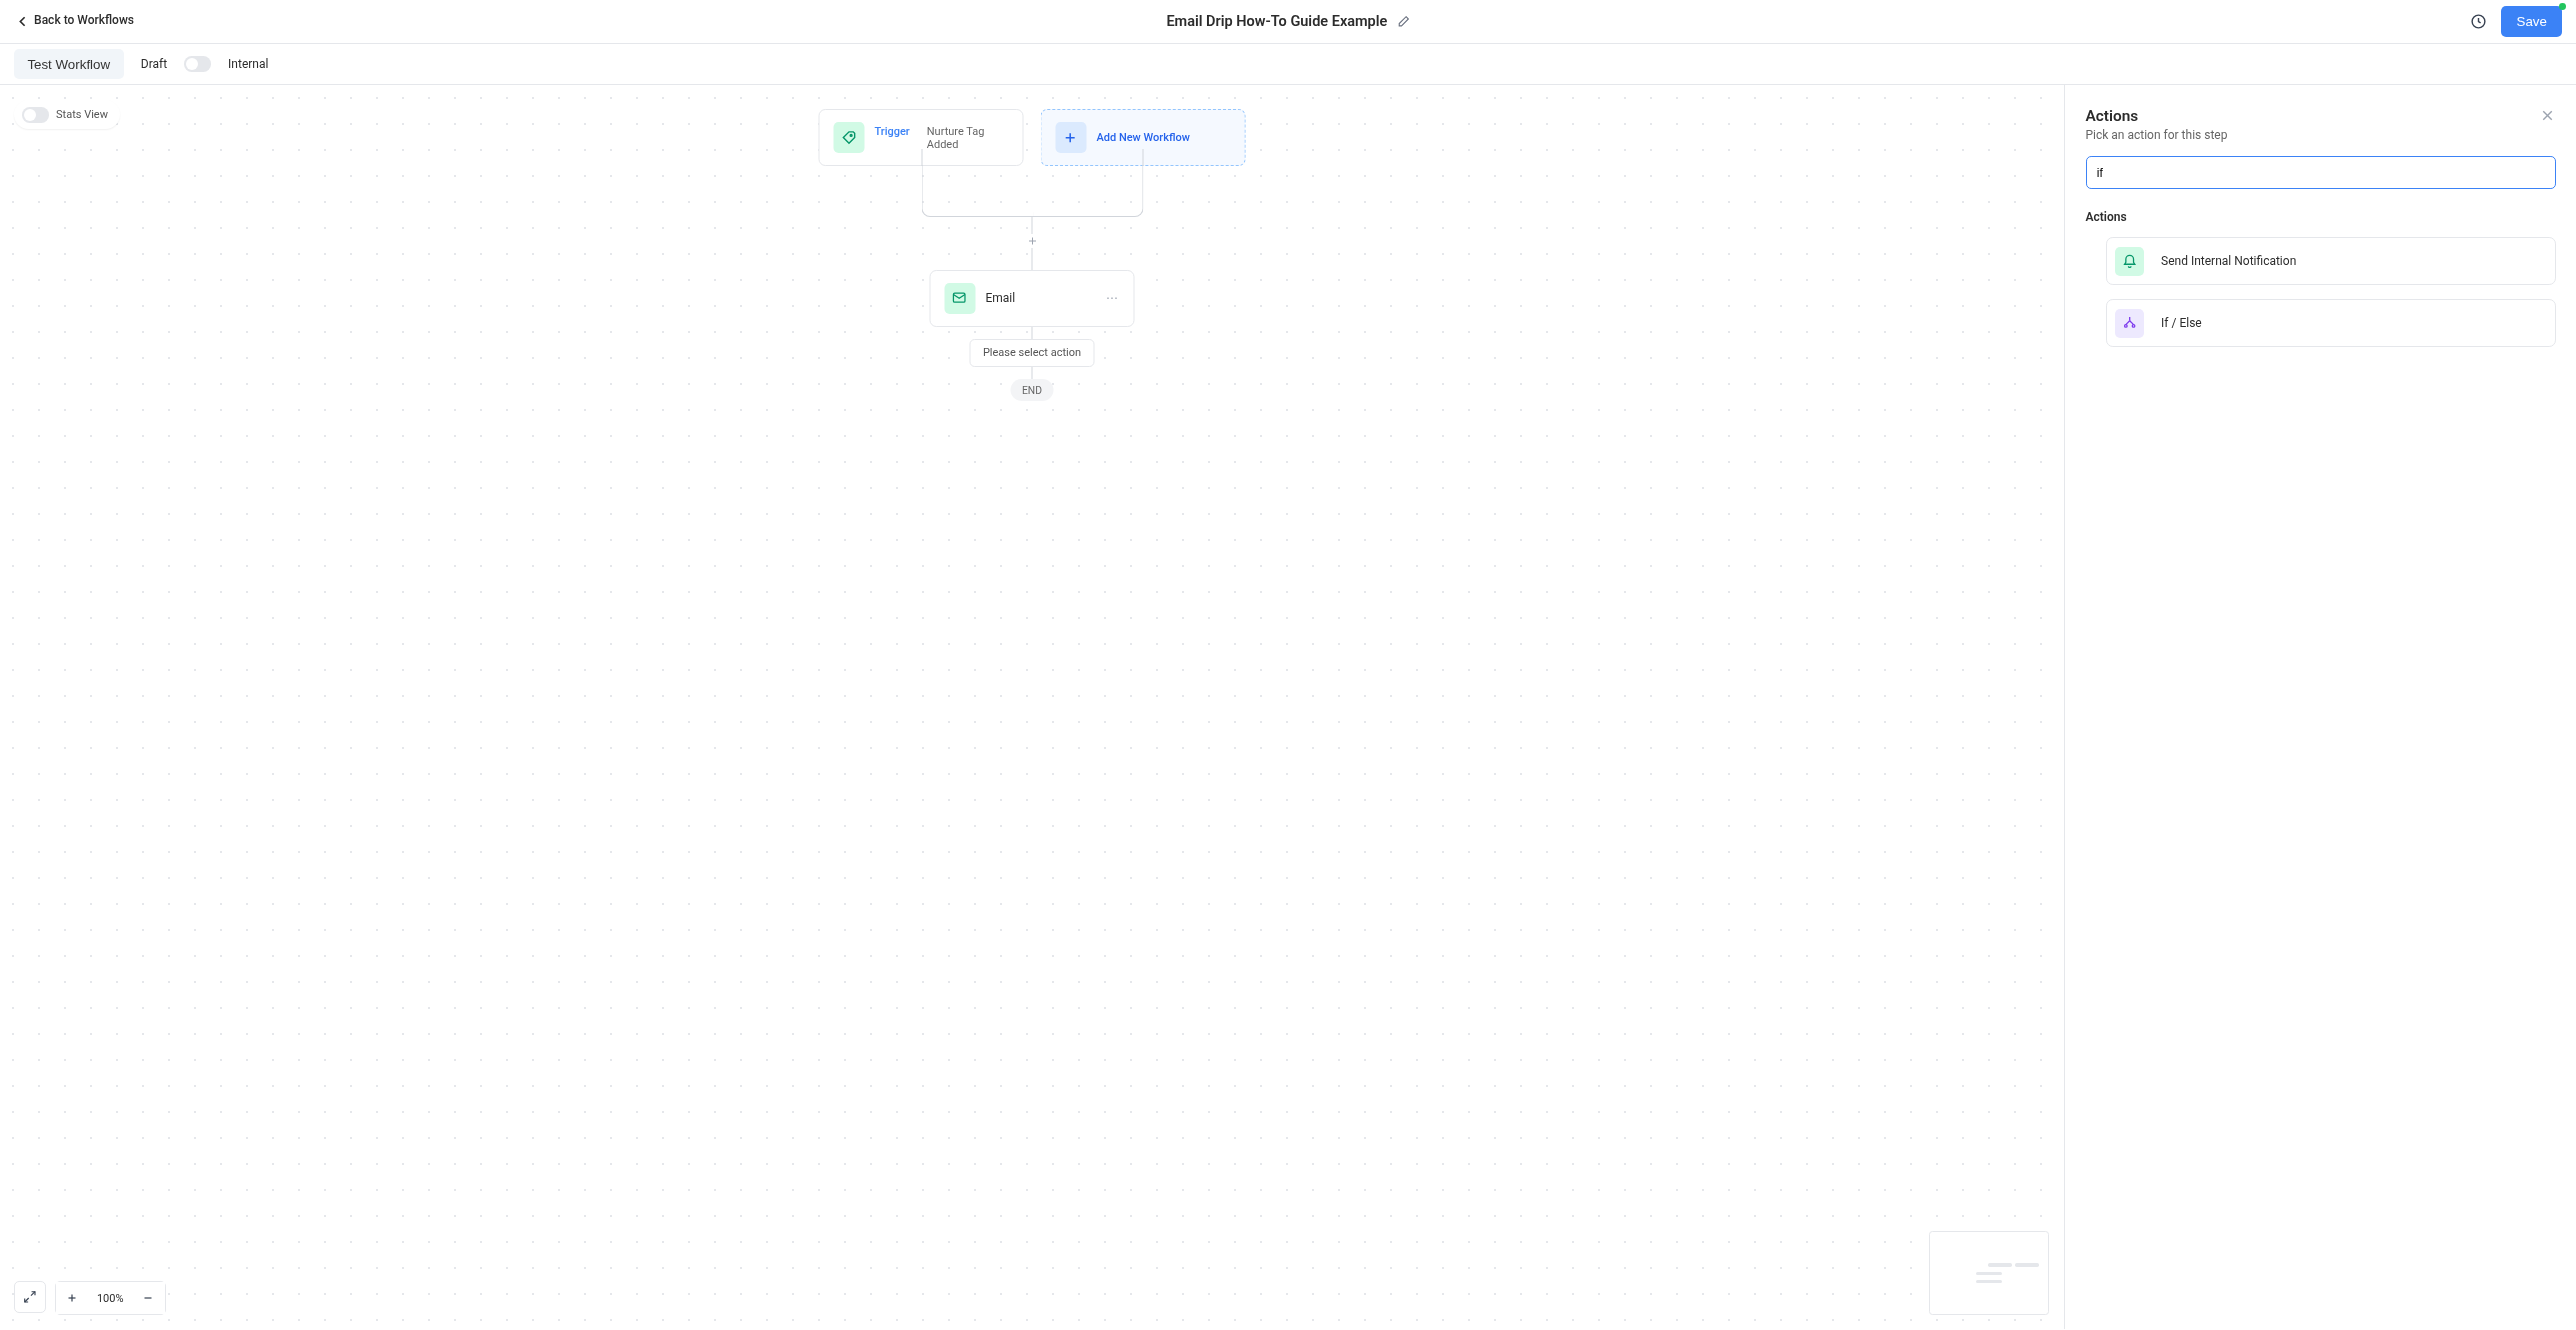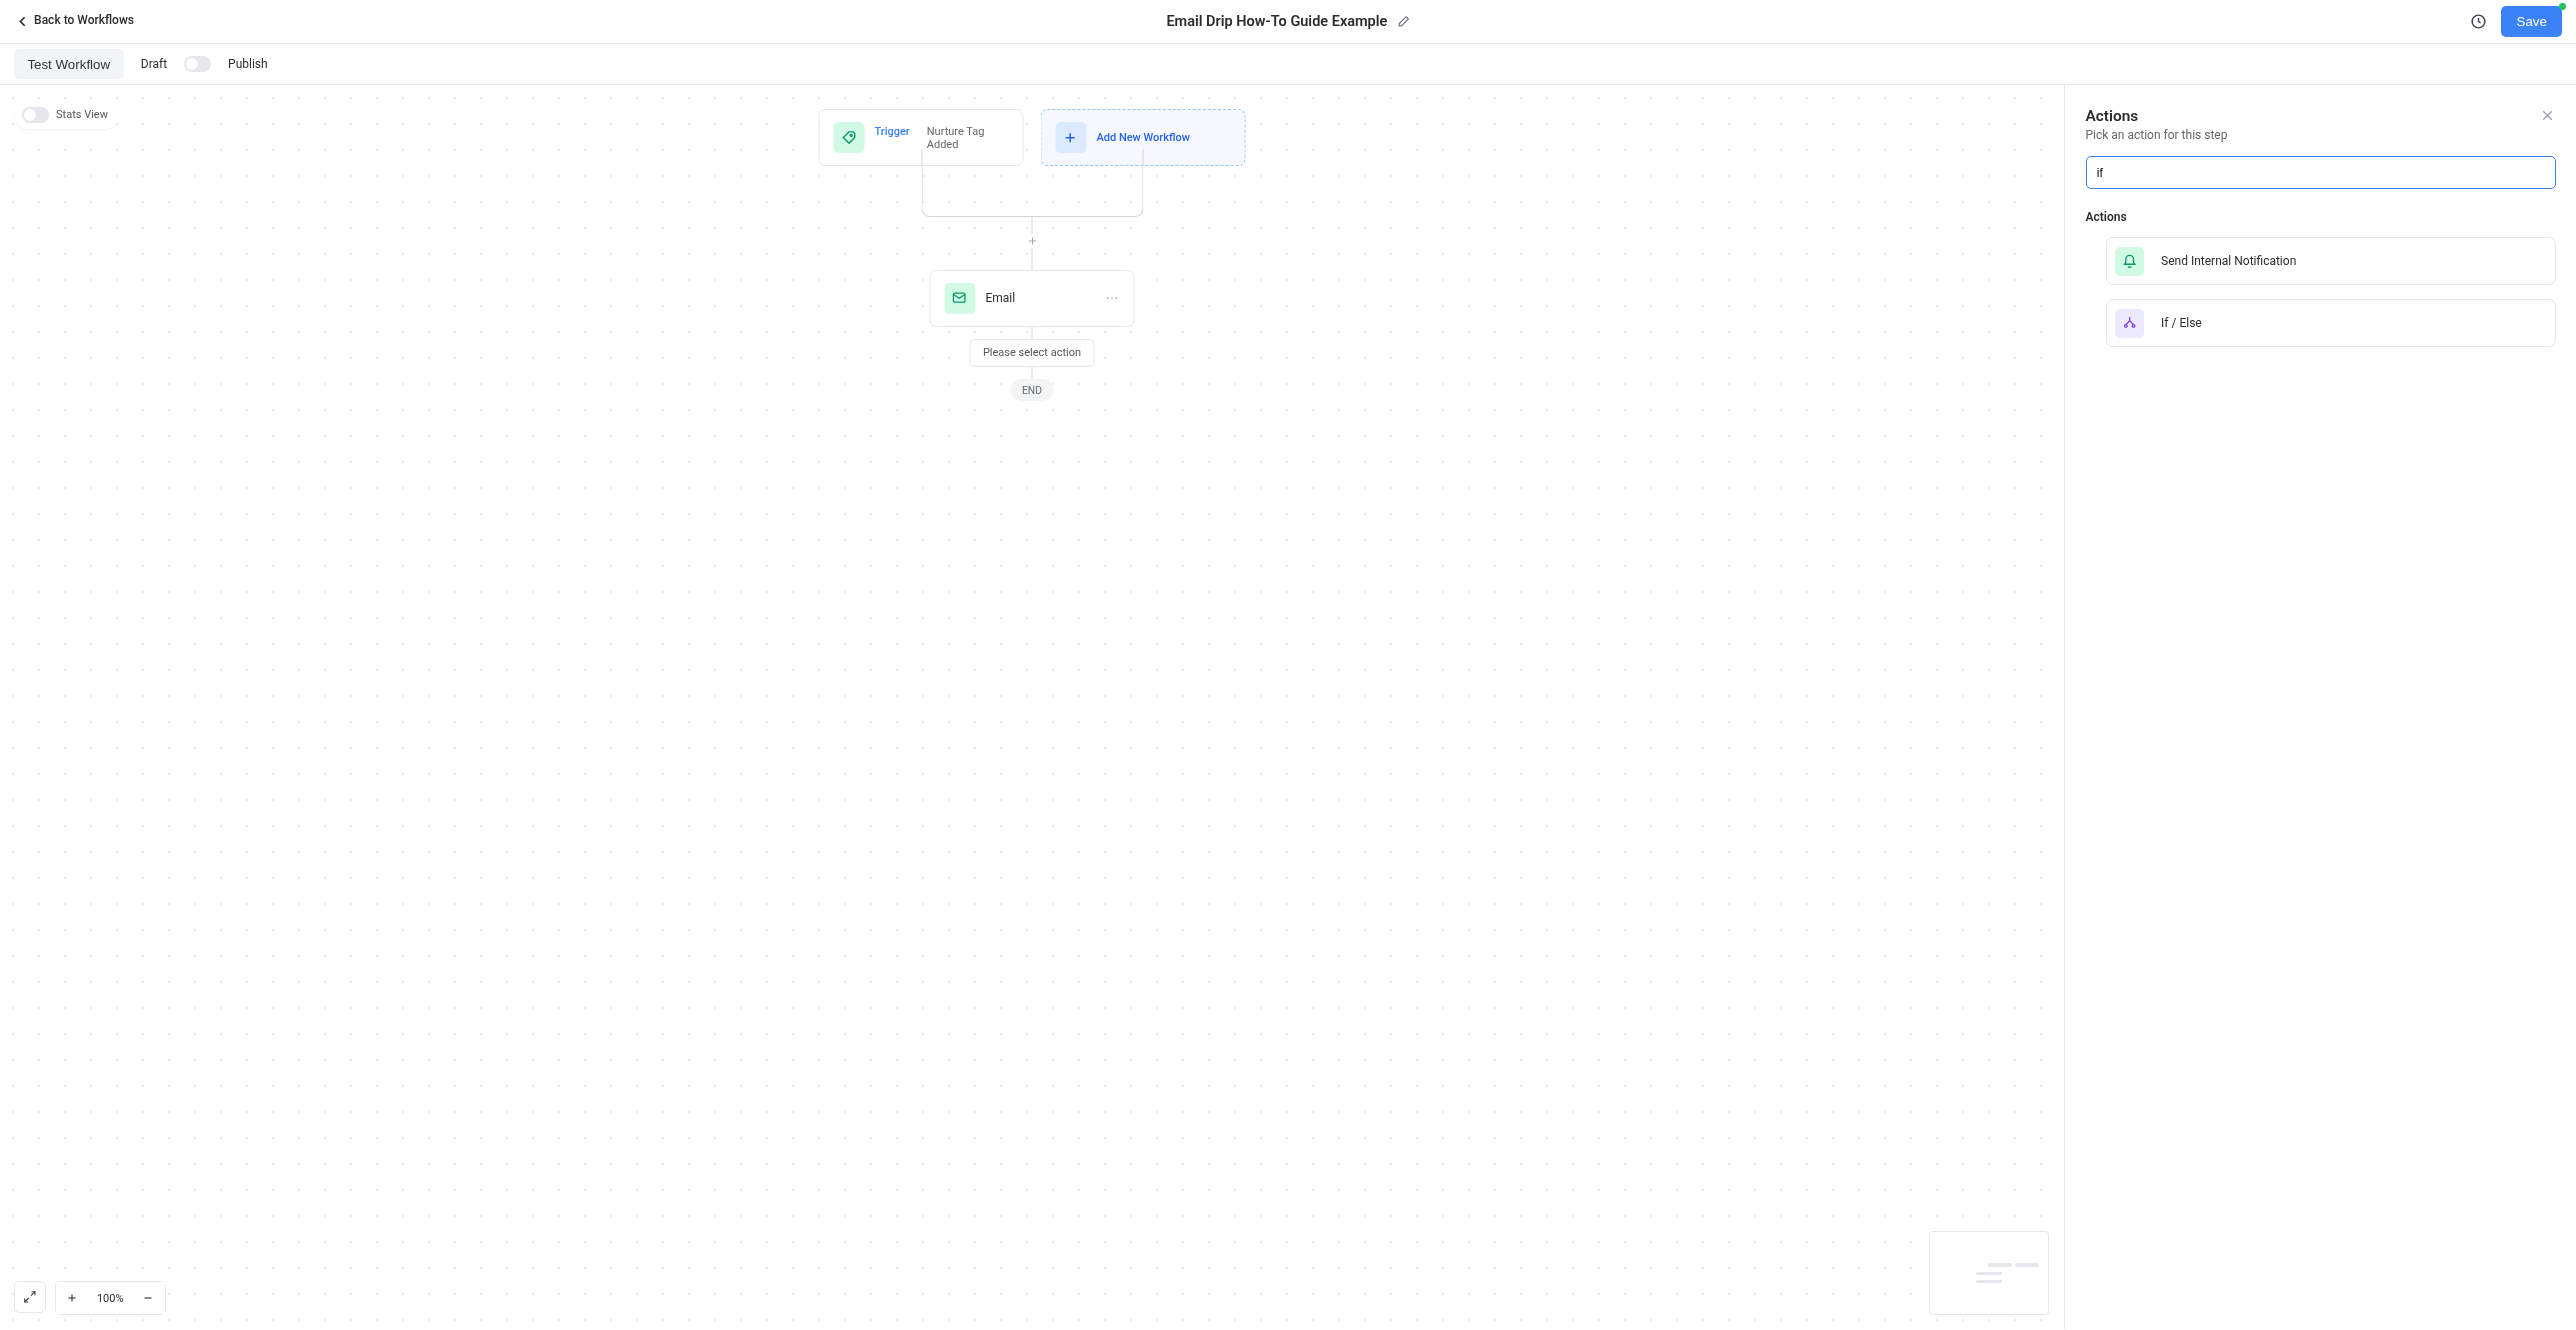--- a/index.html
+++ b/index.html
@@ -108,21 +108,21 @@
   </div>
 </div>
 
 <div class="tabs-bar">
   <div class="tabs-right">
     <button class="test-btn">Test Workflow</button>
     <span>Draft</span>
     <div class="toggle">
         <div class="knob"></div>
       </div>
-    <span>Publish</span>
+    <span>Internal</span>
   </div>
 </div>
 
 <div class="main">
   <div class="canvas">
     <div class="stats-toggle">
       <div class="toggle">
           <div class="knob"></div>
         </div>
       <span class="label">Stats View</span>

